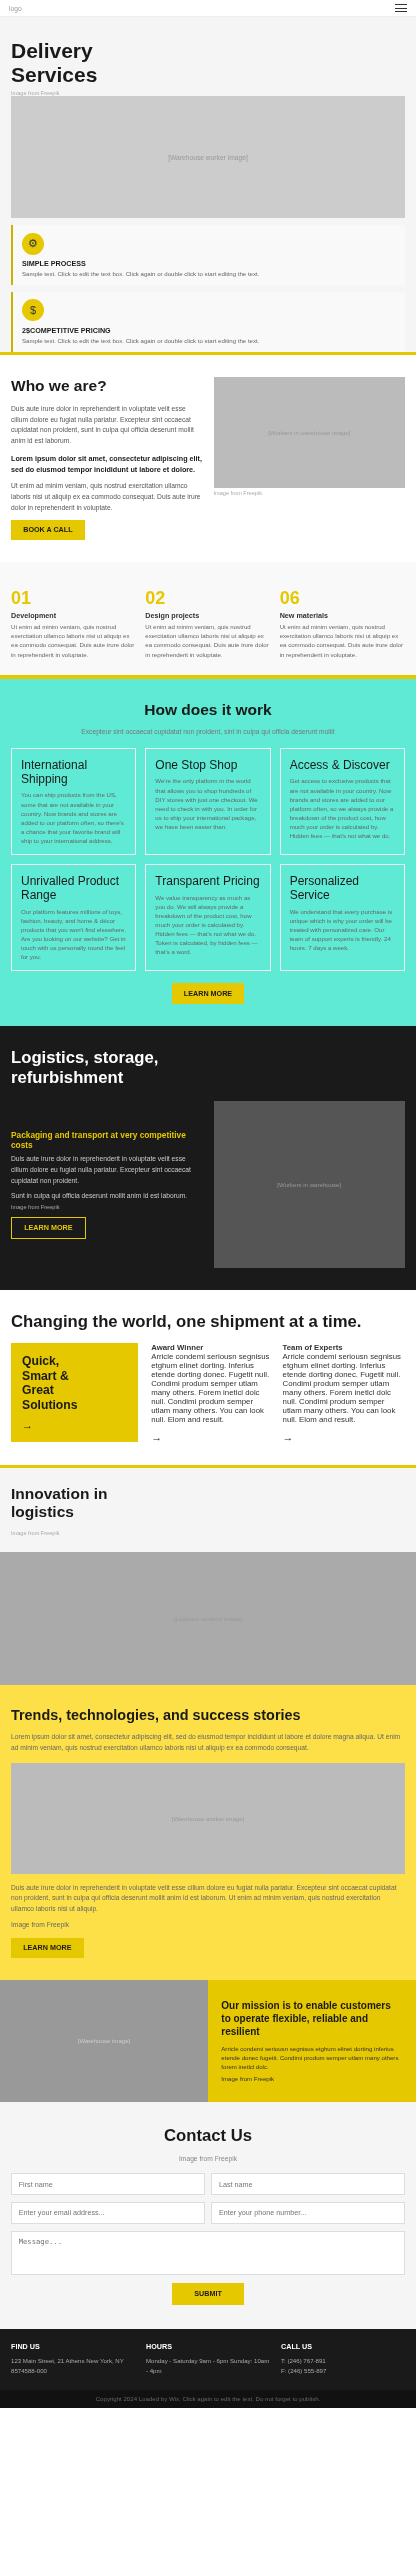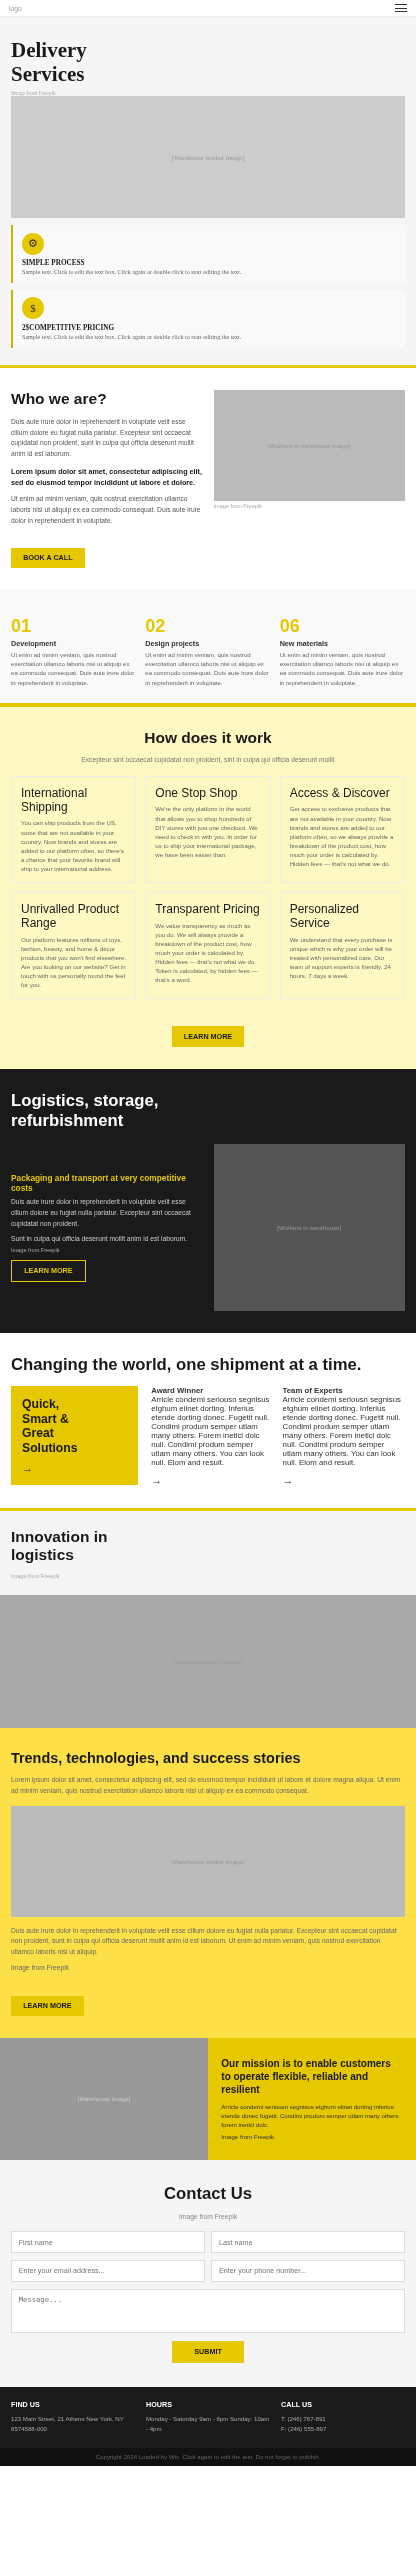--- a/index.html
+++ b/index.html
@@ -5,46 +5,46 @@
     * { box-sizing: border-box; margin: 0; padding: 0; }
     body { font-family: Arial, sans-serif; font-size: 7.8px; color: #333; background: #fff; width: 416px; margin: 0 auto; }
 
     
     .navbar { display: flex; justify-content: space-between; align-items: center; padding: 4.4px 9px; border-bottom: 0.6px solid #eee; }
     .navbar .logo { font-size: 6.7px; color: #999; }
     .navbar .hamburger { display: flex; flex-direction: column; gap: 2.2px; cursor: pointer; }
     .navbar .hamburger span { display: block; width: 12.2px; height: 1.1px; background: #333; }
 
     
-    .hero { position: relative; background: #f5f5f5; padding: 22px 11px 17px 11px; overflow: hidden; font-family: Liberation Serif, serif; }
+    .hero { position: relative; background: #f5f5f5; padding: 22px 11px 0 11px; overflow: hidden; }
     .hero-title { font-size: 21px; font-weight: 900; color: #1a1a1a; line-height: 1.1; margin-bottom: 4.4px; }
     .hero-img-placeholder { width: 100%; height: 122px; background: #ccc; display: flex; align-items: center; justify-content: center; color: #999; font-size: 6.7px; margin-bottom: 0; }
     .hero-cards { display: flex; flex-direction: column; gap: 0; }
     .hero-card { background: #f9f9f9; border-left: 2.2px solid #c8b400; padding: 7.8px 9px; margin-top: 6.7px; }
     .hero-card h4 { font-size: 7.2px; font-weight: bold; color: #1a1a1a; margin-bottom: 2.2px; }
     .hero-card p { font-size: 6.1px; color: #666; }
 
     
     .section { padding: 22px 11px; }
     .section-title { font-size: 15.5px; font-weight: 900; color: #1a1a1a; margin-bottom: 9px; }
     .who-grid { display: grid; grid-template-columns: 1fr 1fr; gap: 11px; align-items: start; }
     .who-text p { font-size: 6.7px; color: #555; line-height: 1.6; margin-bottom: 5.6px; }
     .who-text .bold-label { font-weight: bold; font-size: 7.2px; color: #1a1a1a; }
     .who-img-placeholder { width: 100%; height: 111px; background: #bbb; display: flex; align-items: center; justify-content: center; color: #999; font-size: 6.1px; }
-    .btn-yellow { display: inline-block; background: #e6c800; color: #1a1a1a; font-weight: bold; padding: 5.6px 12.2px; font-size: 7.2px; cursor: pointer; border: none; margin-top: 16px; }
+    .btn-yellow { display: inline-block; background: #e6c800; color: #1a1a1a; font-weight: bold; padding: 5.6px 12.2px; font-size: 7.2px; cursor: pointer; border: none; margin-top: 1px; }
 
     
     .steps-section { background: #f9f9f9; padding: 16.7px 11px; }
     .steps-grid { display: grid; grid-template-columns: 1fr 1fr 1fr; gap: 9px; margin-top: 9px; }
     .step-item .step-num { font-size: 18px; font-weight: 900; color: #e6c800; }
     .step-item h4 { font-size: 7.2px; font-weight: bold; margin: 2.2px 0; }
     .step-item p { font-size: 6.1px; color: #666; line-height: 1.5; }
 
     
-    .how-section { padding: 22px 11px; background: #fef9c3; }
+    .how-section { padding: 22px 11px; background: #5eead4; }
     .how-section .section-title { text-align: center; }
     .how-subtitle { text-align: center; font-size: 6.7px; color: #777; margin-bottom: 13.3px; }
     .how-grid { display: grid; grid-template-columns: 1fr 1fr 1fr; gap: 9px; }
     .how-card { border: 0.6px solid #eee; padding: 9px; }
     .how-card h4 { font-size: 12px; font-weight: normal; margin-bottom: 4.4px; color: #1a1a1a; }
     .how-card p { font-size: 6.1px; color: #666; line-height: 1.5; }
     .how-learn-more { text-align: center; margin-top: 11px; }
 
     
     .logistics-section { background: #1a1a1a; padding: 22px 11px; }

